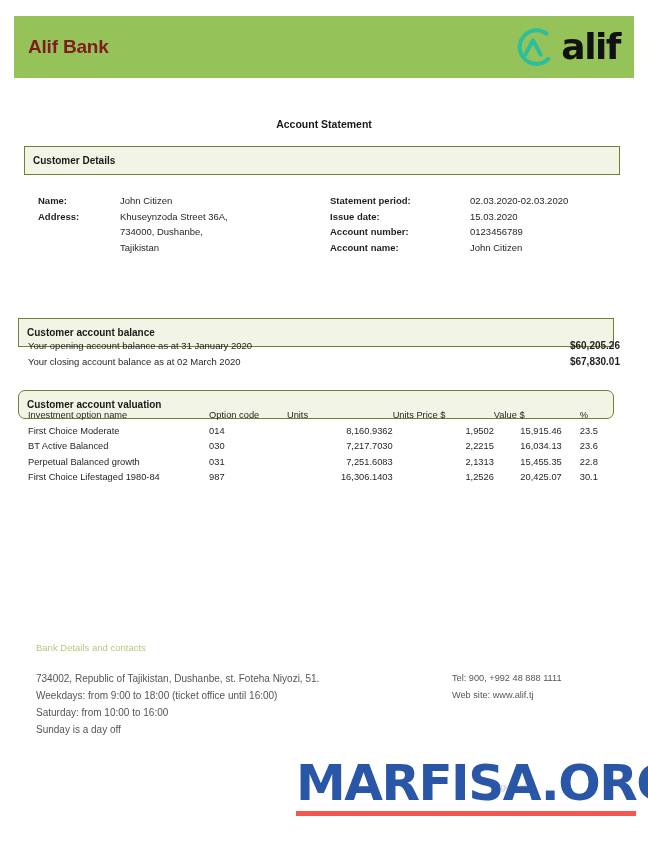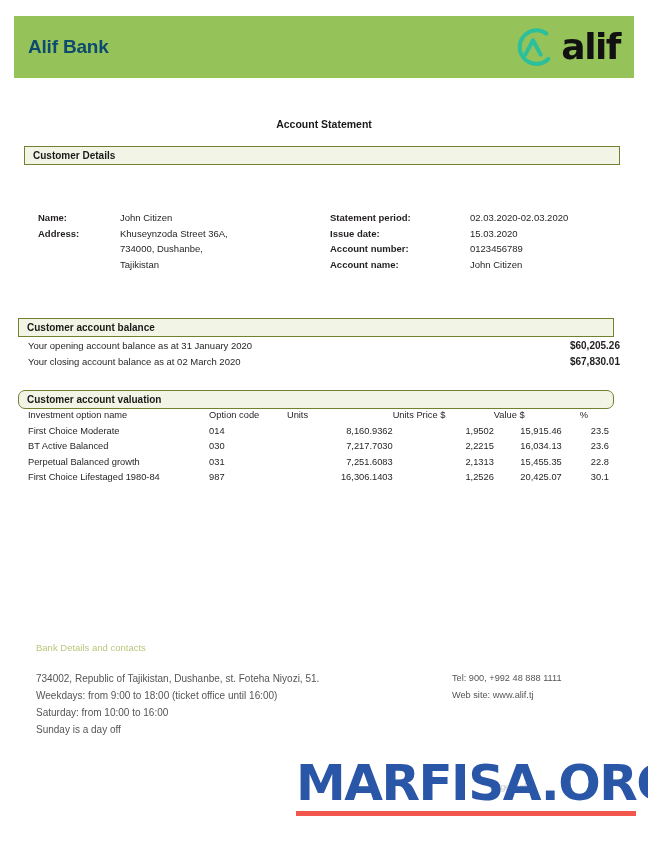--- a/index.html
+++ b/index.html
@@ -26,21 +26,21 @@
     background: #96c25a;
     display: flex;
     align-items: center;
     justify-content: space-between;
     box-sizing: border-box;
     padding: 0 14px 0 14px;
   }
   .bank-name {
     font-size: 19px;
     font-weight: bold;
-    color: #0c4a6e;
+    color: #7f1d1d;
     letter-spacing: -0.2px;
   }
   .logo-wrap {
     display: flex;
     align-items: center;
     gap: 5px;
     text-align: right;
   }
   .logo-mark {
     width: 46px;
@@ -67,38 +67,37 @@
     font-weight: bold;
     color: #1a1a1a;
   }
 
   
   .section-bar {
     position: absolute;
     box-sizing: border-box;
     background: #f2f5e6;
     border: 1.4px solid #6f8230;
-    height: 19px;
+    height: 29px;
     display: flex;
     align-items: center;
     padding-left: 8px;
     font-size: 10px;
     font-weight: bold;
     color: #1a1a1a;
   }
 
   
   .cust-details {
     position: absolute;
     left: 38px;
     top: 193px;
     width: 580px;
     font-size: 9.5px;
     line-height: 15.5px;
-    margin-top: 17px;
   }
   .cd-row {
     display: flex;
     align-items: flex-start;
   }
   .cd-left-label {
     width: 82px;
     font-weight: bold;
     flex: 0 0 82px;
   }
@@ -150,21 +149,21 @@
     white-space: nowrap;
   }
   .val-table th {
     text-align: left;
   }
   .col-name    { width: 185px; text-align: left; margin-top: 36px; }
   .col-code    { width: 80px;  text-align: left; }
   .col-units   { width: 110px; text-align: right; }
   .col-price   { width: 105px; text-align: right; }
   .col-value   { width: 70px;  text-align: right; }
-  .col-pct     { width: 42px;  text-align: center; }
+  .col-pct     { width: 42px;  text-align: left; }
   .th-units    { text-align: center; }
   .th-price    { text-align: center; }
   .th-value    { text-align: right; }
   .th-pct      { text-align: right; }
   .pad-r { padding-right: 18px !important; }
 
   
   .footer-title {
     position: absolute;
     left: 36px;

